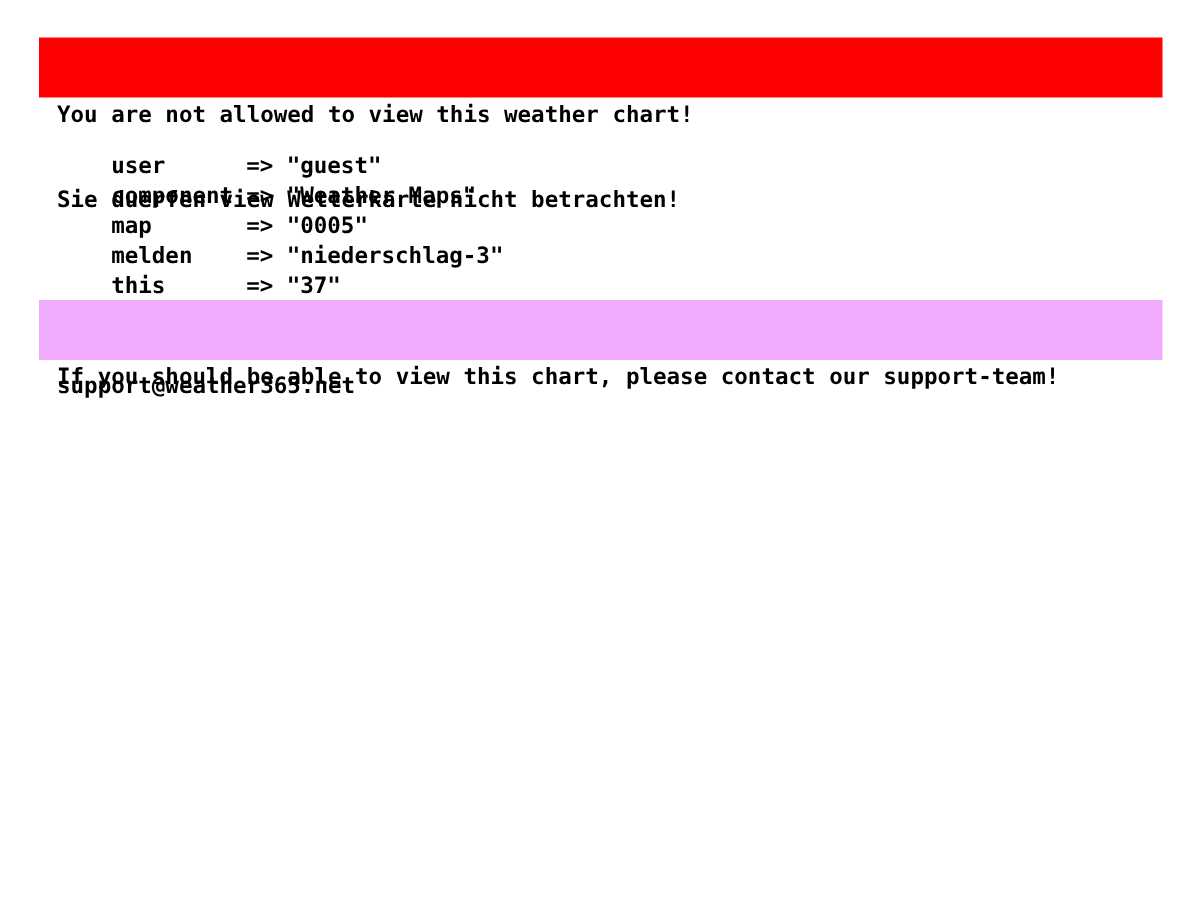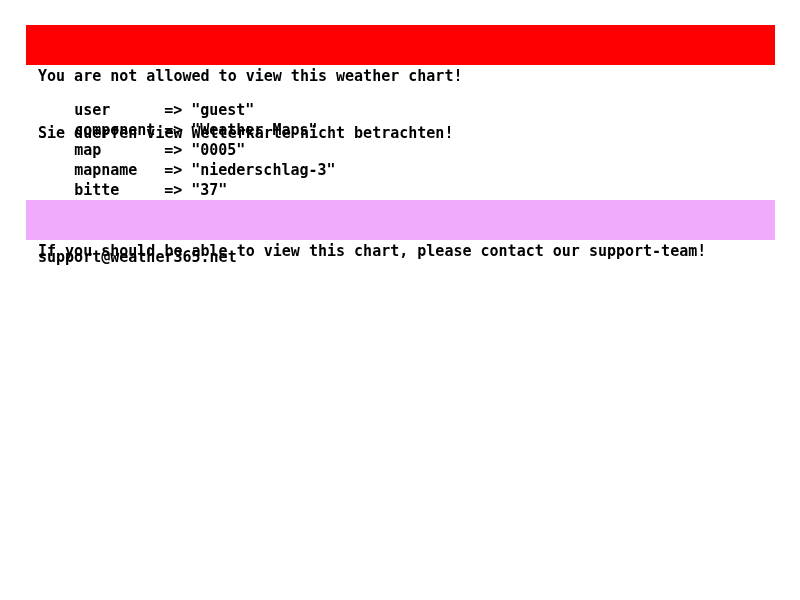--- a/index.html
+++ b/index.html
@@ -77,24 +77,24 @@
   <div class="detail-row">
     <span class="detail-key">user</span><span class="detail-arrow">=&gt;</span><span class="detail-value">"guest"</span>
   </div>
   <div class="detail-row">
     <span class="detail-key">component</span><span class="detail-arrow">=&gt;</span><span class="detail-value">"Weather Maps"</span>
   </div>
   <div class="detail-row">
     <span class="detail-key">map</span><span class="detail-arrow">=&gt;</span><span class="detail-value">"0005"</span>
   </div>
   <div class="detail-row">
-    <span class="detail-key">mapname</span><span class="detail-arrow">=&gt;</span><span class="detail-value">"niederschlag-3"</span>
+    <span class="detail-key">melden</span><span class="detail-arrow">=&gt;</span><span class="detail-value">"niederschlag-3"</span>
   </div>
   <div class="detail-row">
-    <span class="detail-key">bitte</span><span class="detail-arrow">=&gt;</span><span class="detail-value">"37"</span>
+    <span class="detail-key">this</span><span class="detail-arrow">=&gt;</span><span class="detail-value">"37"</span>
   </div>
 </div>
 
 <div class="banner banner-green">
   <div>If you should be able to view this chart, please contact our support-team!</div>
 </div>
 
 <div class="footer">
   <span>support@weather365.net</span>
 </div>

